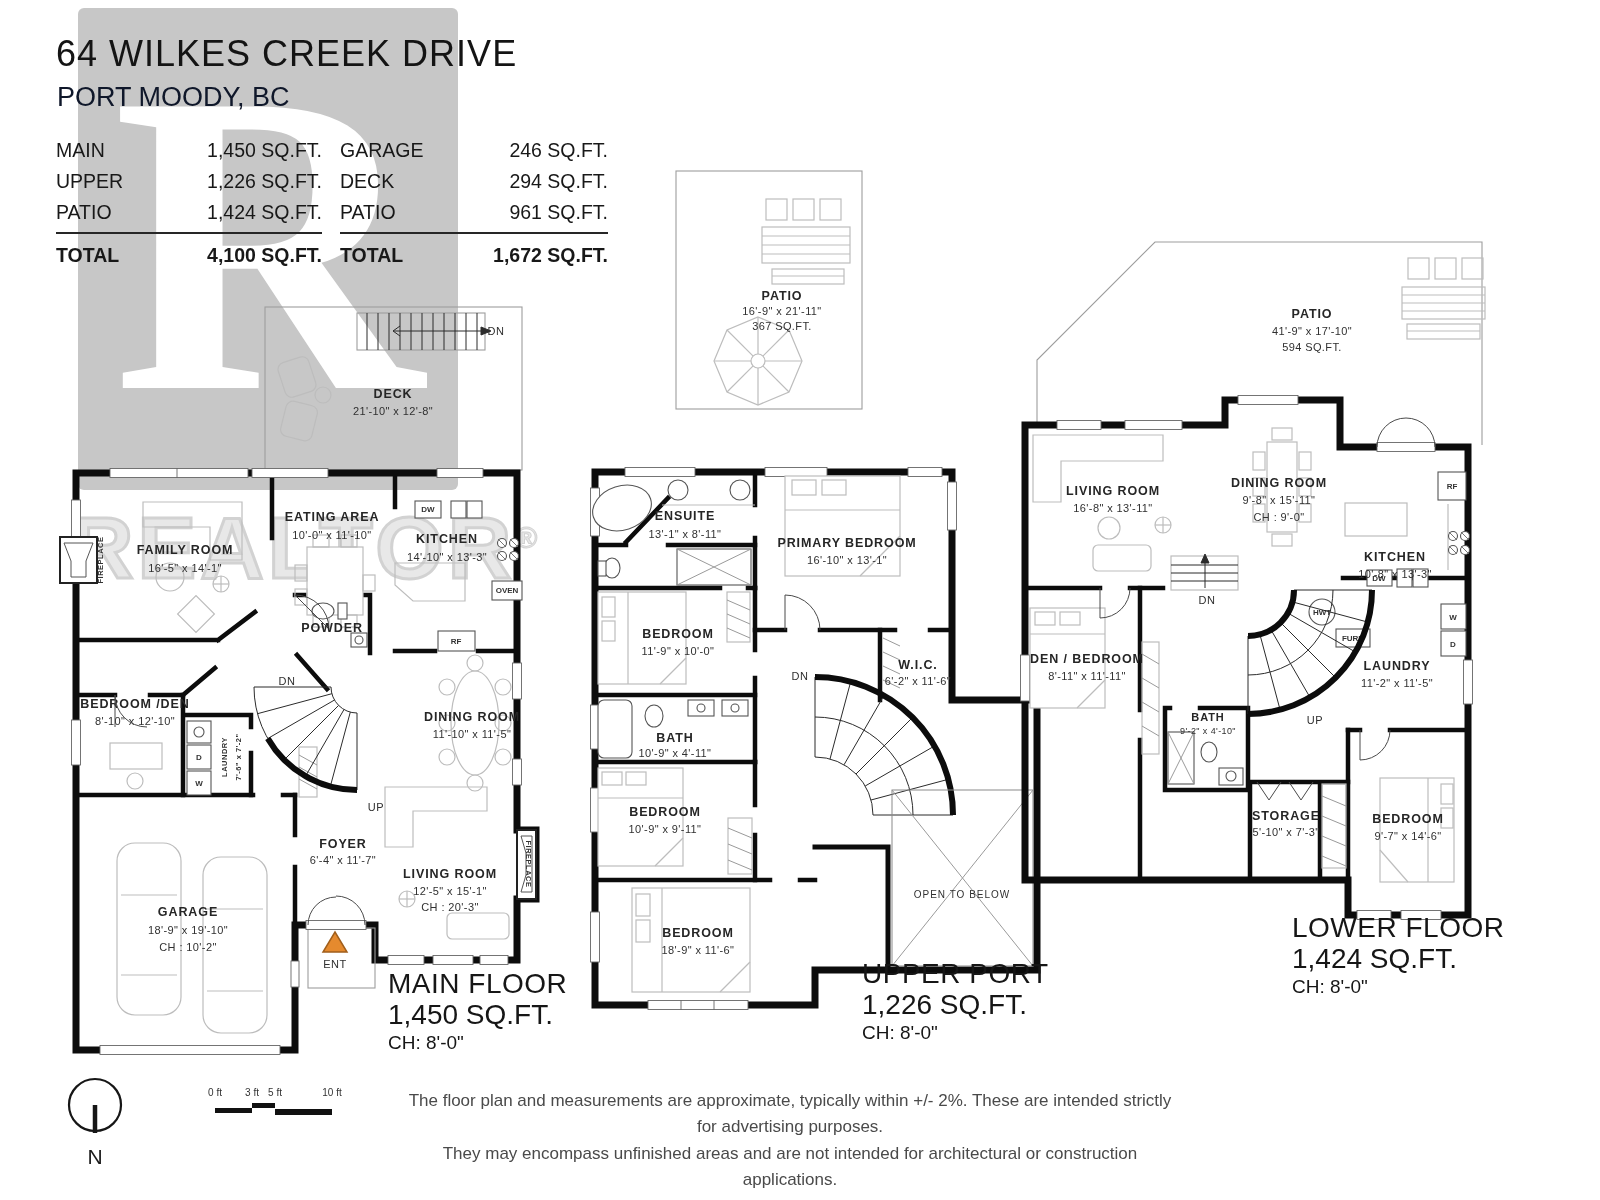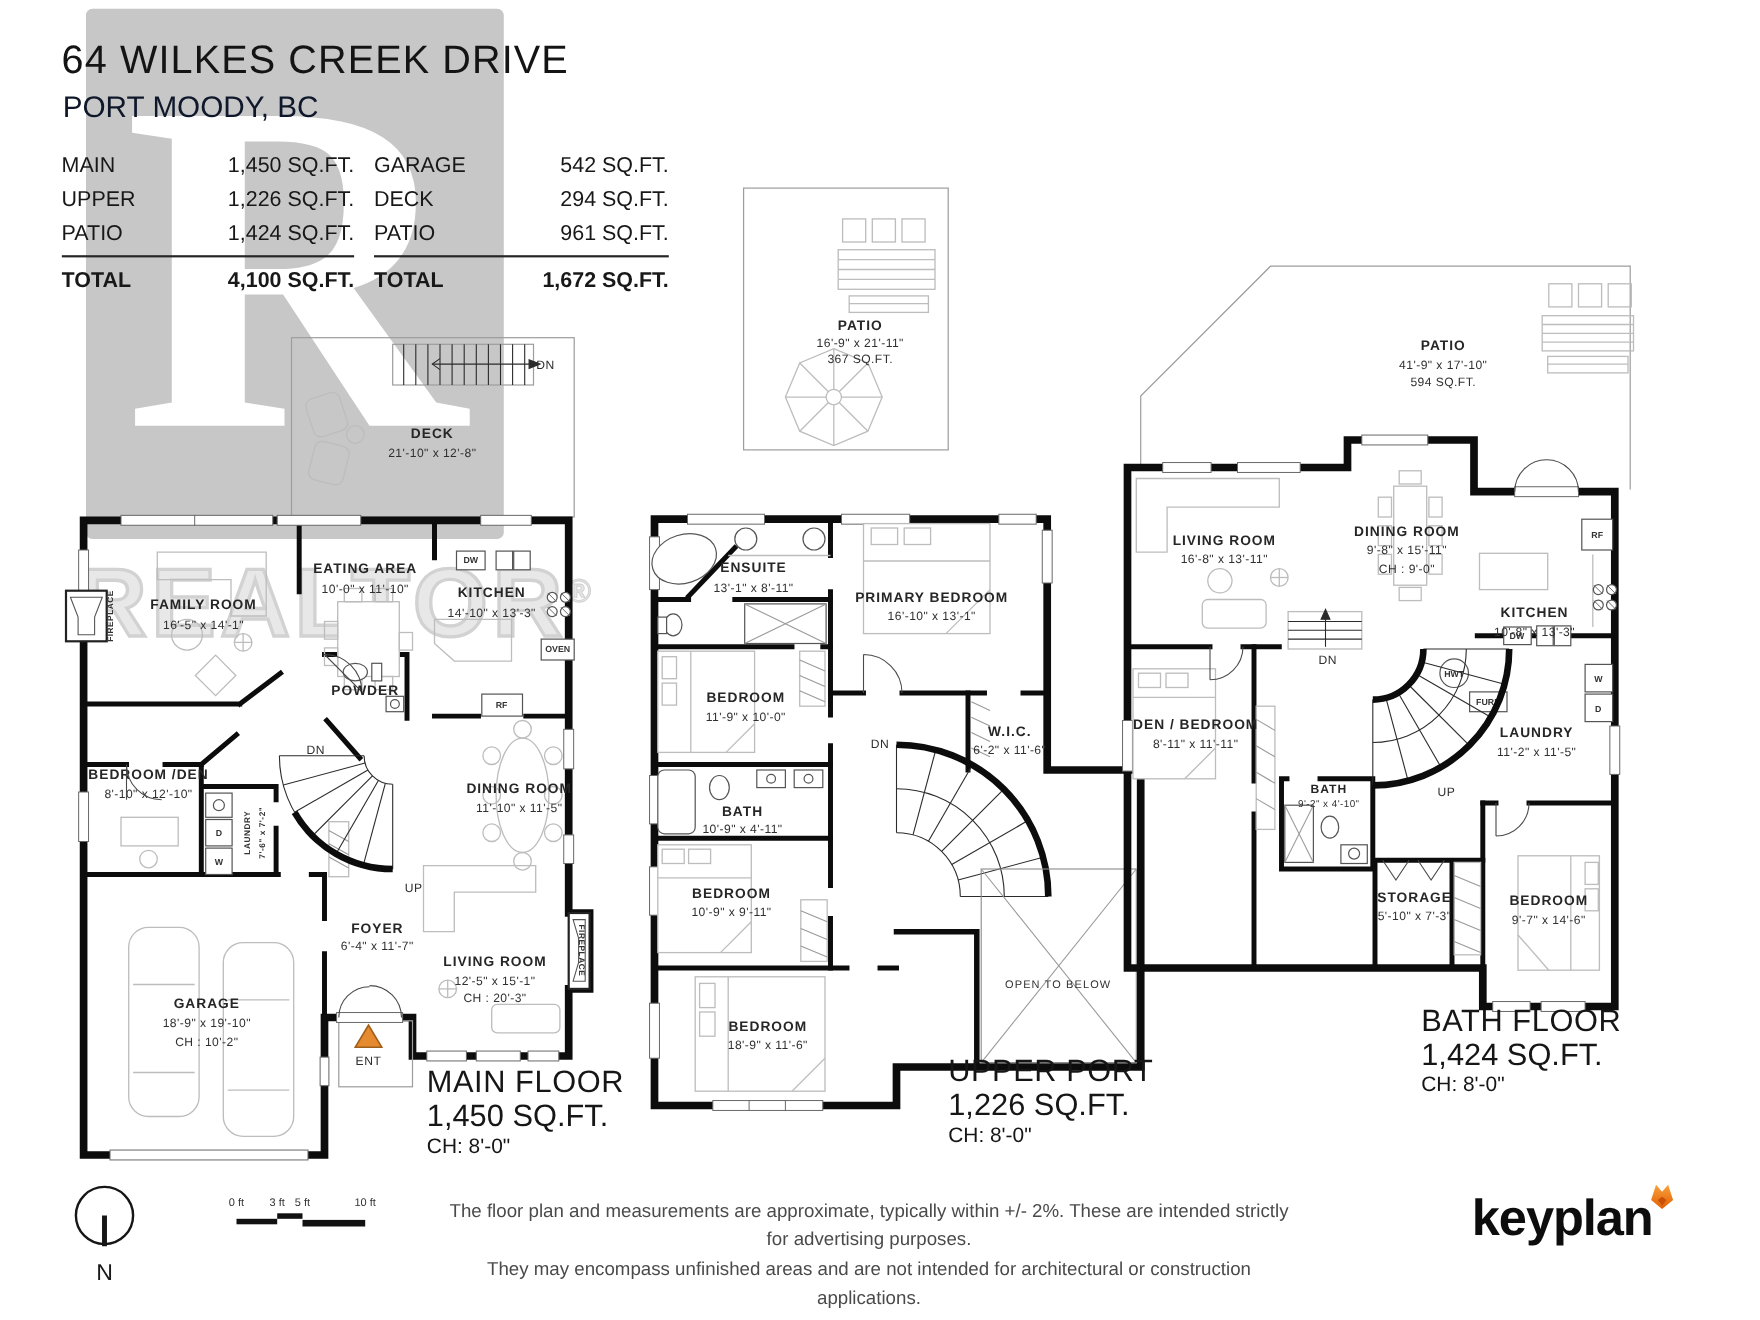--- a/index.html
+++ b/index.html
@@ -84,21 +84,21 @@
         <span>1,424 SQ.FT.</span>
       </div>
     <div class="row rule">
         <span>TOTAL</span>
         <span>4,100 SQ.FT.</span>
       </div>
   </div>
   <div class="tbl tbl-right">
     <div class="row">
         <span>GARAGE</span>
-        <span>542 SQ.FT.</span>
+        <span>246 SQ.FT.</span>
       </div>
     <div class="row">
         <span>DECK</span>
         <span>294 SQ.FT.</span>
       </div>
     <div class="row">
         <span>PATIO</span>
         <span>961 SQ.FT.</span>
       </div>
     <div class="row rule">
@@ -668,21 +668,21 @@
       <rect class="furnl" x="436" y="554" width="12" height="20"></rect>
         <rect class="furnl" x="436" y="578" width="12" height="20"></rect>
       <line class="furnl" x1="423" y1="548" x2="423" y2="652"></line>
         <line class="furnl" x1="375" y1="620" x2="403" y2="652"></line>
     </g>
     <text class="rn" x="403" y="593">BEDROOM</text>
     <text class="rd" x="403" y="610">9'-7" x 14'-6"</text>
     <path class="door" d="M385,500 A30,30 0 0 1 355,530 M355,500 L355,530"></path>
   </svg>
   <div class="ftitle" style="left:1292px;top:912px">
-    <div class="l1">BATH FLOOR</div>
+    <div class="l1">LOWER FLOOR</div>
     <div class="l2">1,424 SQ.FT.</div>
     <div class="l3">CH: 8'-0"</div>
   </div>
 
   <svg style="left:58px;top:1072px" width="80" height="100" viewBox="0 0 80 100">
     <circle cx="37" cy="33" r="26" fill="none" stroke="#161616" stroke-width="2.2"></circle>
     <line x1="37" y1="33" x2="37" y2="61" stroke="#161616" stroke-width="4.5"></line>
     <text class="north-txt" x="37" y="92">N</text>
   </svg>
 
@@ -696,27 +696,14 @@
       <rect x="47" y="21" width="23" height="5"></rect>
       <rect x="70" y="27" width="57" height="6"></rect>
     </g>
   </svg>
 
   <div class="disc">
     <div>The floor plan and measurements are approximate, typically within +/- 2%. These are intended strictly for advertising purposes.</div>
     <div>They may encompass unfinished areas and are not intended for architectural or construction applications.</div>
   </div>
 
-  <div class="brand">
-    <span class="word">keyplan</span>
-    <svg width="26" height="24" viewBox="0 0 26 24" style="position:absolute;right:-22px;top:-4px">
-      <defs>
-        <linearGradient id="foxg" x1="0" y1="0" x2="0" y2="1">
-          <stop offset="0" stop-color="#f9a13a"></stop>
-            <stop offset="1" stop-color="#e05f06"></stop>
-        </linearGradient>
-      </defs>
-      <polygon points="3,15 7.5,1 13,7.5 18.5,1 23,15 13,23" fill="url(#foxg)"></polygon>
-      <polygon points="9,15 13,12 17,15 13,20" fill="#c94f04"></polygon>
-    </svg>
-  </div>
 
 </div>
 
 </body></html>

